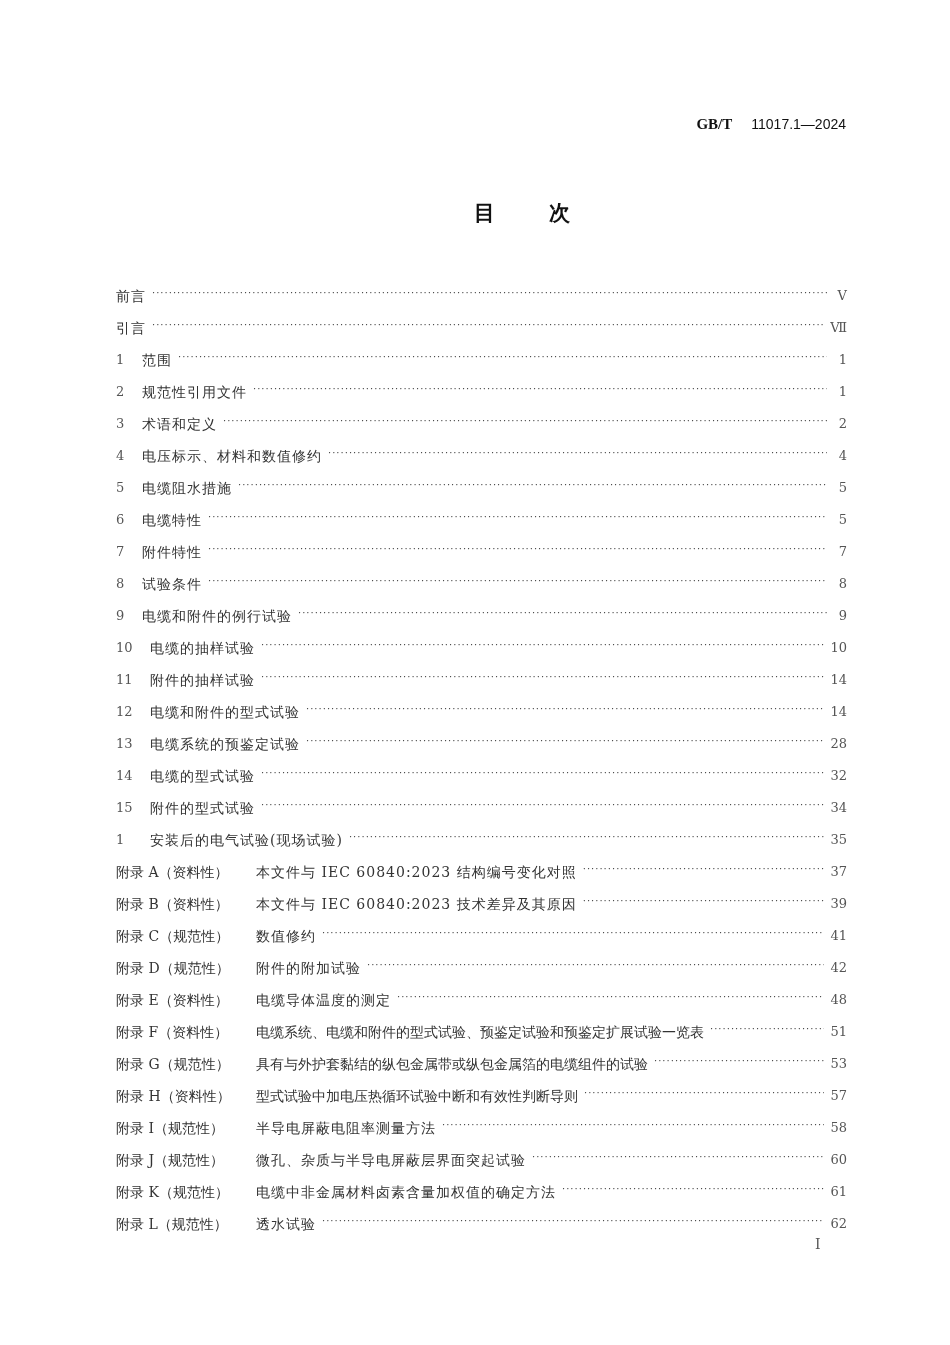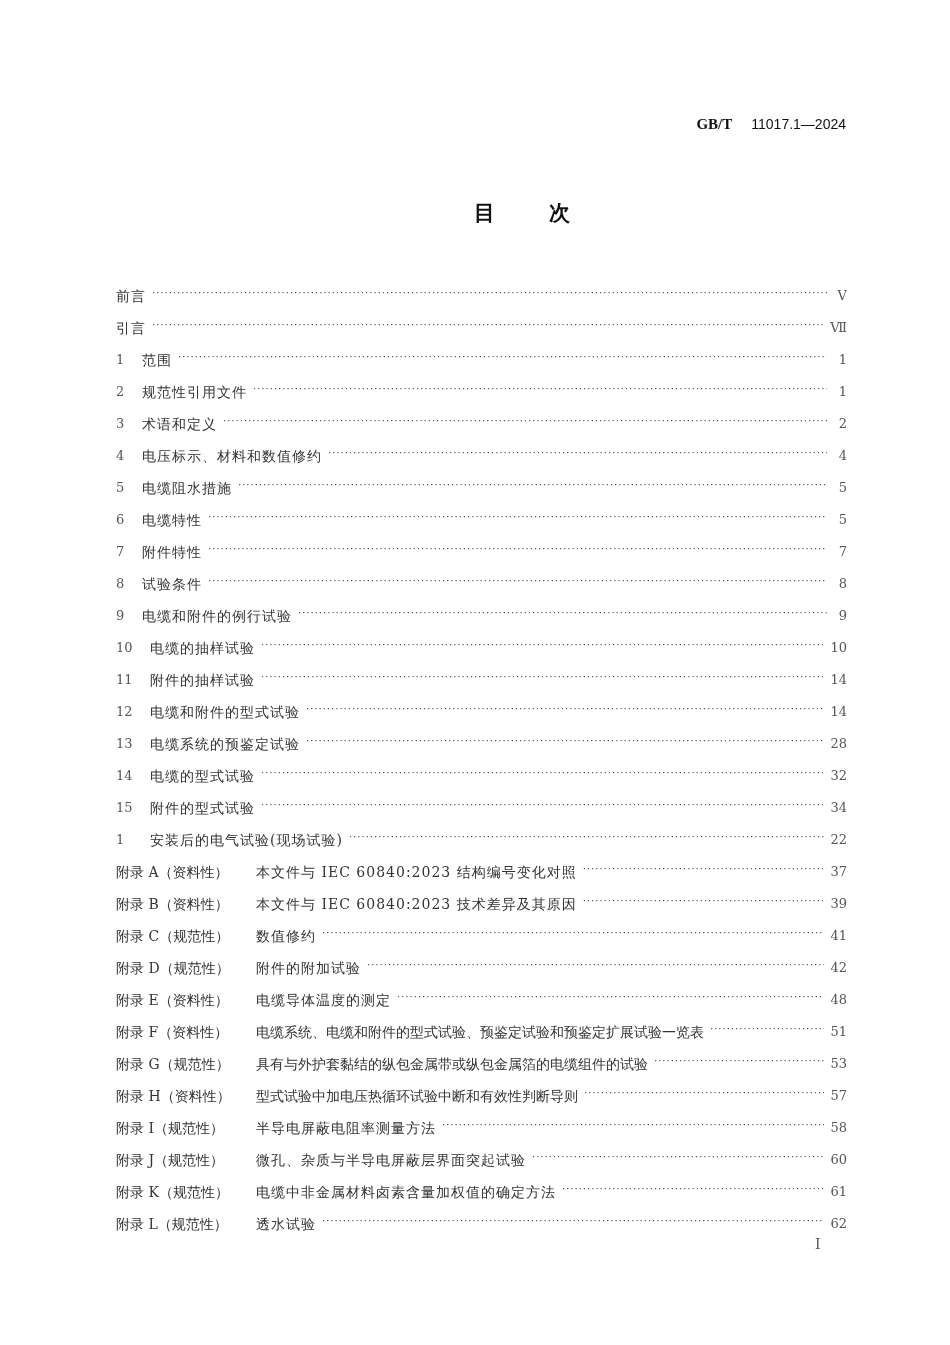--- a/index.html
+++ b/index.html
@@ -221,21 +221,21 @@
   <div class="toc-row">
     <span class="num wide">15</span>
     <span class="title">附件的型式试验</span>
     <span class="leader"></span>
     <span class="page">34</span>
   </div>
   <div class="toc-row">
     <span class="num wide">1</span>
     <span class="title">安装后的电气试验(现场试验)</span>
     <span class="leader"></span>
-    <span class="page">22</span>
+    <span class="page">35</span>
   </div>
 
   <div class="toc-row">
     <span class="annex">附录 A（资料性）</span>
     <span class="title">本文件与 IEC 60840:2023 结构编号变化对照</span>
     <span class="leader"></span>
     <span class="page">37</span>
   </div>
   <div class="toc-row">
     <span class="annex">附录 B（资料性）</span>

